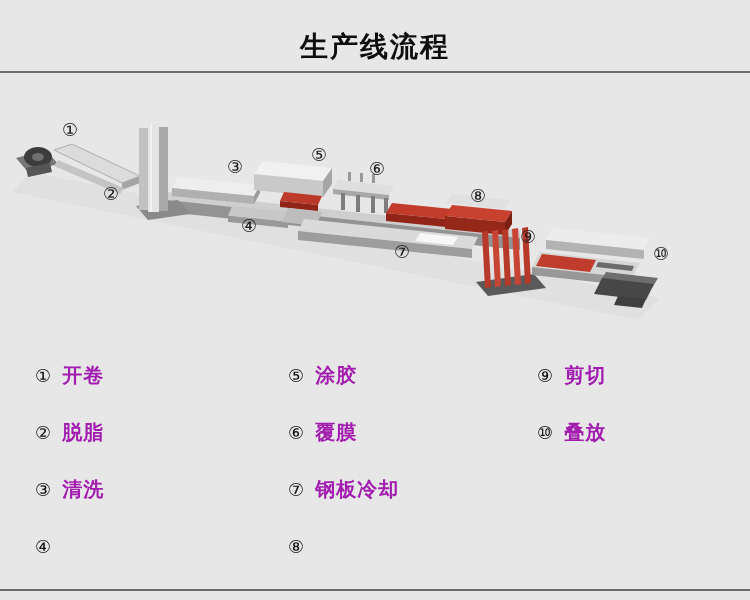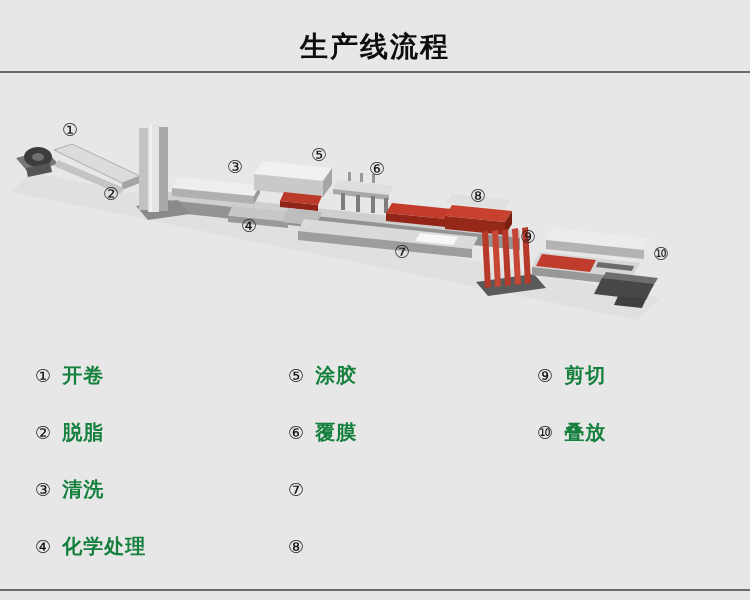--- a/index.html
+++ b/index.html
@@ -24,21 +24,21 @@
     position:absolute;transform:translate(-50%,-50%);
     font-size:18px;color:#1a1a1a;line-height:1;
   }
   .legend{position:absolute;left:0;top:0;width:750px;height:600px;}
   .legend-col{position:absolute;top:347px;display:flex;flex-direction:column;}
   .legend-col.c1{left:35px;}
   .legend-col.c2{left:288px;}
   .legend-col.c3{left:537px;}
   .legend-item{height:57px;display:flex;align-items:center;gap:11px;}
   .legend-item .num{font-size:18px;color:#111;}
-  .legend-item .label{font-size:20px;font-weight:bold;color:#15803d;letter-spacing:1px;}
+  .legend-item .label{font-size:20px;font-weight:bold;color:#a21caf;letter-spacing:1px;}
 </style>
 </head>
 <body>
 
 <div class="page">
 
   <h1 class="title">生产线流程</h1>
   <div class="divider top"></div>
 
   <div class="diagram">
@@ -144,35 +144,35 @@
       <div class="legend-item">
         <span class="num">②</span>
         <span class="label">脱脂</span>
       </div>
       <div class="legend-item">
         <span class="num">③</span>
         <span class="label">清洗</span>
       </div>
       <div class="legend-item">
         <span class="num">④</span>
-        <span class="label">化学处理</span>
       </div>
     </div>
 
     <div class="legend-col c2">
       <div class="legend-item">
         <span class="num">⑤</span>
         <span class="label">涂胶</span>
       </div>
       <div class="legend-item">
         <span class="num">⑥</span>
         <span class="label">覆膜</span>
       </div>
       <div class="legend-item">
         <span class="num">⑦</span>
+        <span class="label">钢板冷却</span>
       </div>
       <div class="legend-item">
         <span class="num">⑧</span>
       </div>
     </div>
 
     <div class="legend-col c3">
       <div class="legend-item">
         <span class="num">⑨</span>
         <span class="label">剪切</span>

